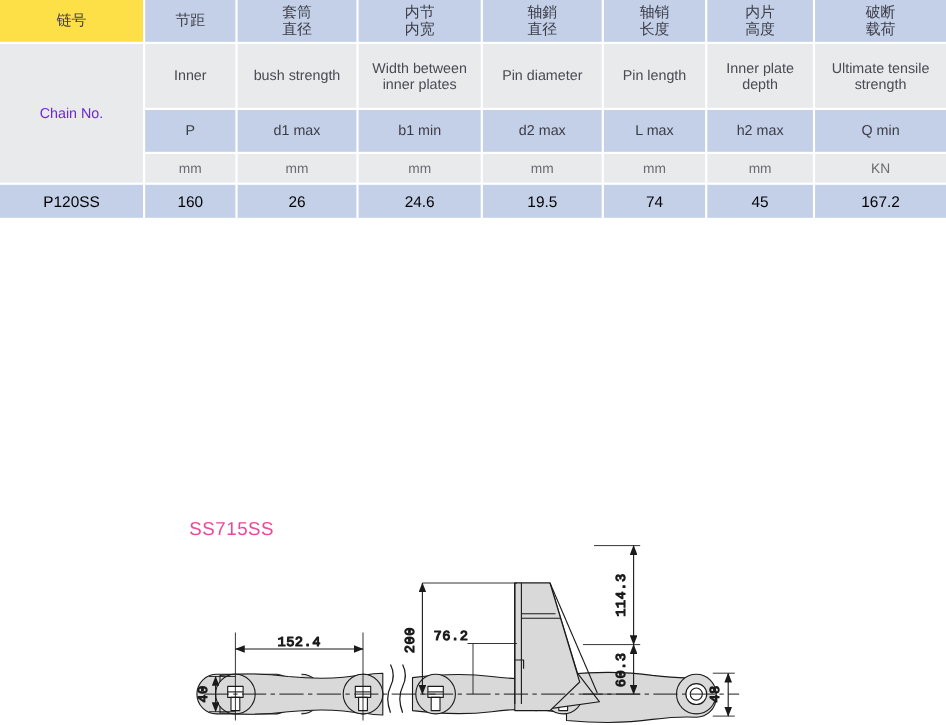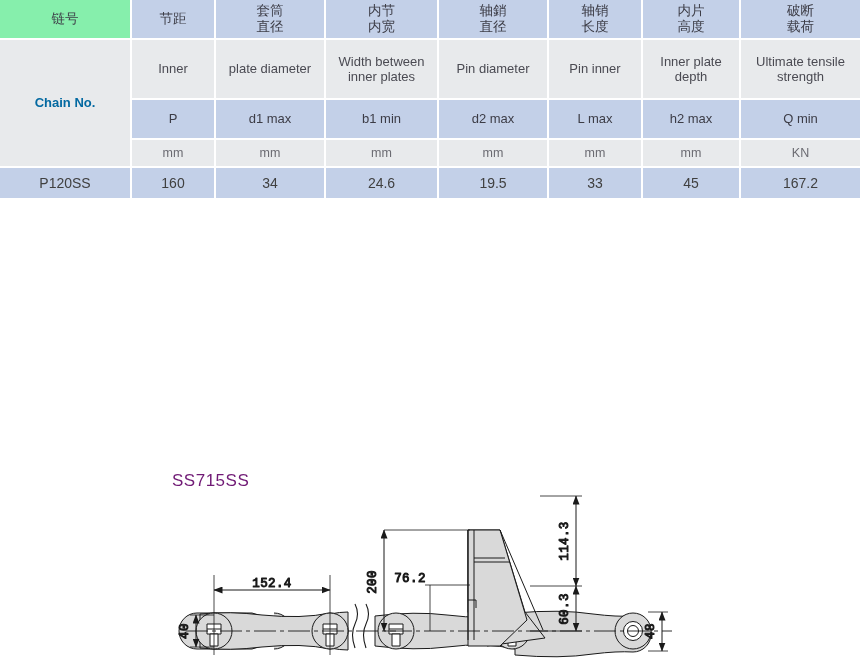--- a/index.html
+++ b/index.html
@@ -29,44 +29,43 @@
     border-bottom: 2px solid #ffffff;
     padding: 0;
     line-height: 1.18;
   }
   #spec-table td:last-child { border-right: none; }
 
   .r-cn   { background: #c3d0e8; height: 38px; font-size: 13.5px; color: #3c3c46; }
   .r-en   { background: #e8eaec; height: 58px; font-size: 13px;   color: #4a4a52; }
   .r-sym  { background: #c3d0e8; height: 38px; font-size: 13px;   color: #3c3c46; }
   .r-unit { background: #e8eaec; height: 26px; font-size: 12.5px; color: #6b6b72; margin-top: 20px; }
-  .r-val  { background: #c3d0e8; height: 30px; font-size: 14px;   color: #404040; }
+  .r-val  { background: #c3d0e8; height: 30px; font-size: 14px;   color: #000000; }
 
   .chainno-cell {
     background: #e8eaec;
     font-size: 13px;
-    color: #0369a1;
-    font-weight: bold;
-  }
-  .first-hdr { background: #86efac; }
+    color: #6d28d9;
+  }
+  .first-hdr { background: #fde047; }
 
   
   #drawing-area {
     position: relative;
     width: 860px;
     height: 470px;
     background: #ffffff;
   }
   #drawing-title {
     position: absolute;
     left: 172px;
     top: 271px;
     font-size: 17px;
     letter-spacing: 0.5px;
-    color: #701a75;
+    color: #ec4899;
     font-family: "Liberation Sans", sans-serif;
   }
   #cad-svg {
     position: absolute;
     left: 0;
     top: 0;
   }
   .dimtxt {
     font-family: "Liberation Mono", monospace;
     font-size: 12.5px;
@@ -102,24 +101,24 @@
     <td class="r-cn">内节<br>内宽</td>
     <td class="r-cn">轴銷<br>直径</td>
     <td class="r-cn">轴销<br>长度</td>
     <td class="r-cn">内片<br>高度</td>
     <td class="r-cn">破断<br>载荷</td>
   </tr>
 
   <tr>
     <td class="chainno-cell" rowspan="3">Chain No.</td>
     <td class="r-en">Inner</td>
-    <td class="r-en">plate diameter</td>
+    <td class="r-en">bush strength</td>
     <td class="r-en">Width between inner plates</td>
     <td class="r-en">Pin diameter</td>
-    <td class="r-en">Pin inner</td>
+    <td class="r-en">Pin length</td>
     <td class="r-en">Inner plate depth</td>
     <td class="r-en">Ultimate tensile strength</td>
   </tr>
 
   <tr>
     <td class="r-sym">P</td>
     <td class="r-sym">d1 max</td>
     <td class="r-sym">b1 min</td>
     <td class="r-sym">d2 max</td>
     <td class="r-sym">L max</td>
@@ -133,24 +132,24 @@
     <td class="r-unit">mm</td>
     <td class="r-unit">mm</td>
     <td class="r-unit">mm</td>
     <td class="r-unit">mm</td>
     <td class="r-unit">KN</td>
   </tr>
 
   <tr>
     <td class="r-val">P120SS</td>
     <td class="r-val">160</td>
-    <td class="r-val">34</td>
+    <td class="r-val">26</td>
     <td class="r-val">24.6</td>
     <td class="r-val">19.5</td>
-    <td class="r-val">33</td>
+    <td class="r-val">74</td>
     <td class="r-val">45</td>
     <td class="r-val">167.2</td>
   </tr>
 </tbody>
   </table>
 
 <div id="drawing-area">
 
   <div id="drawing-title">SS715SS</div>
 

